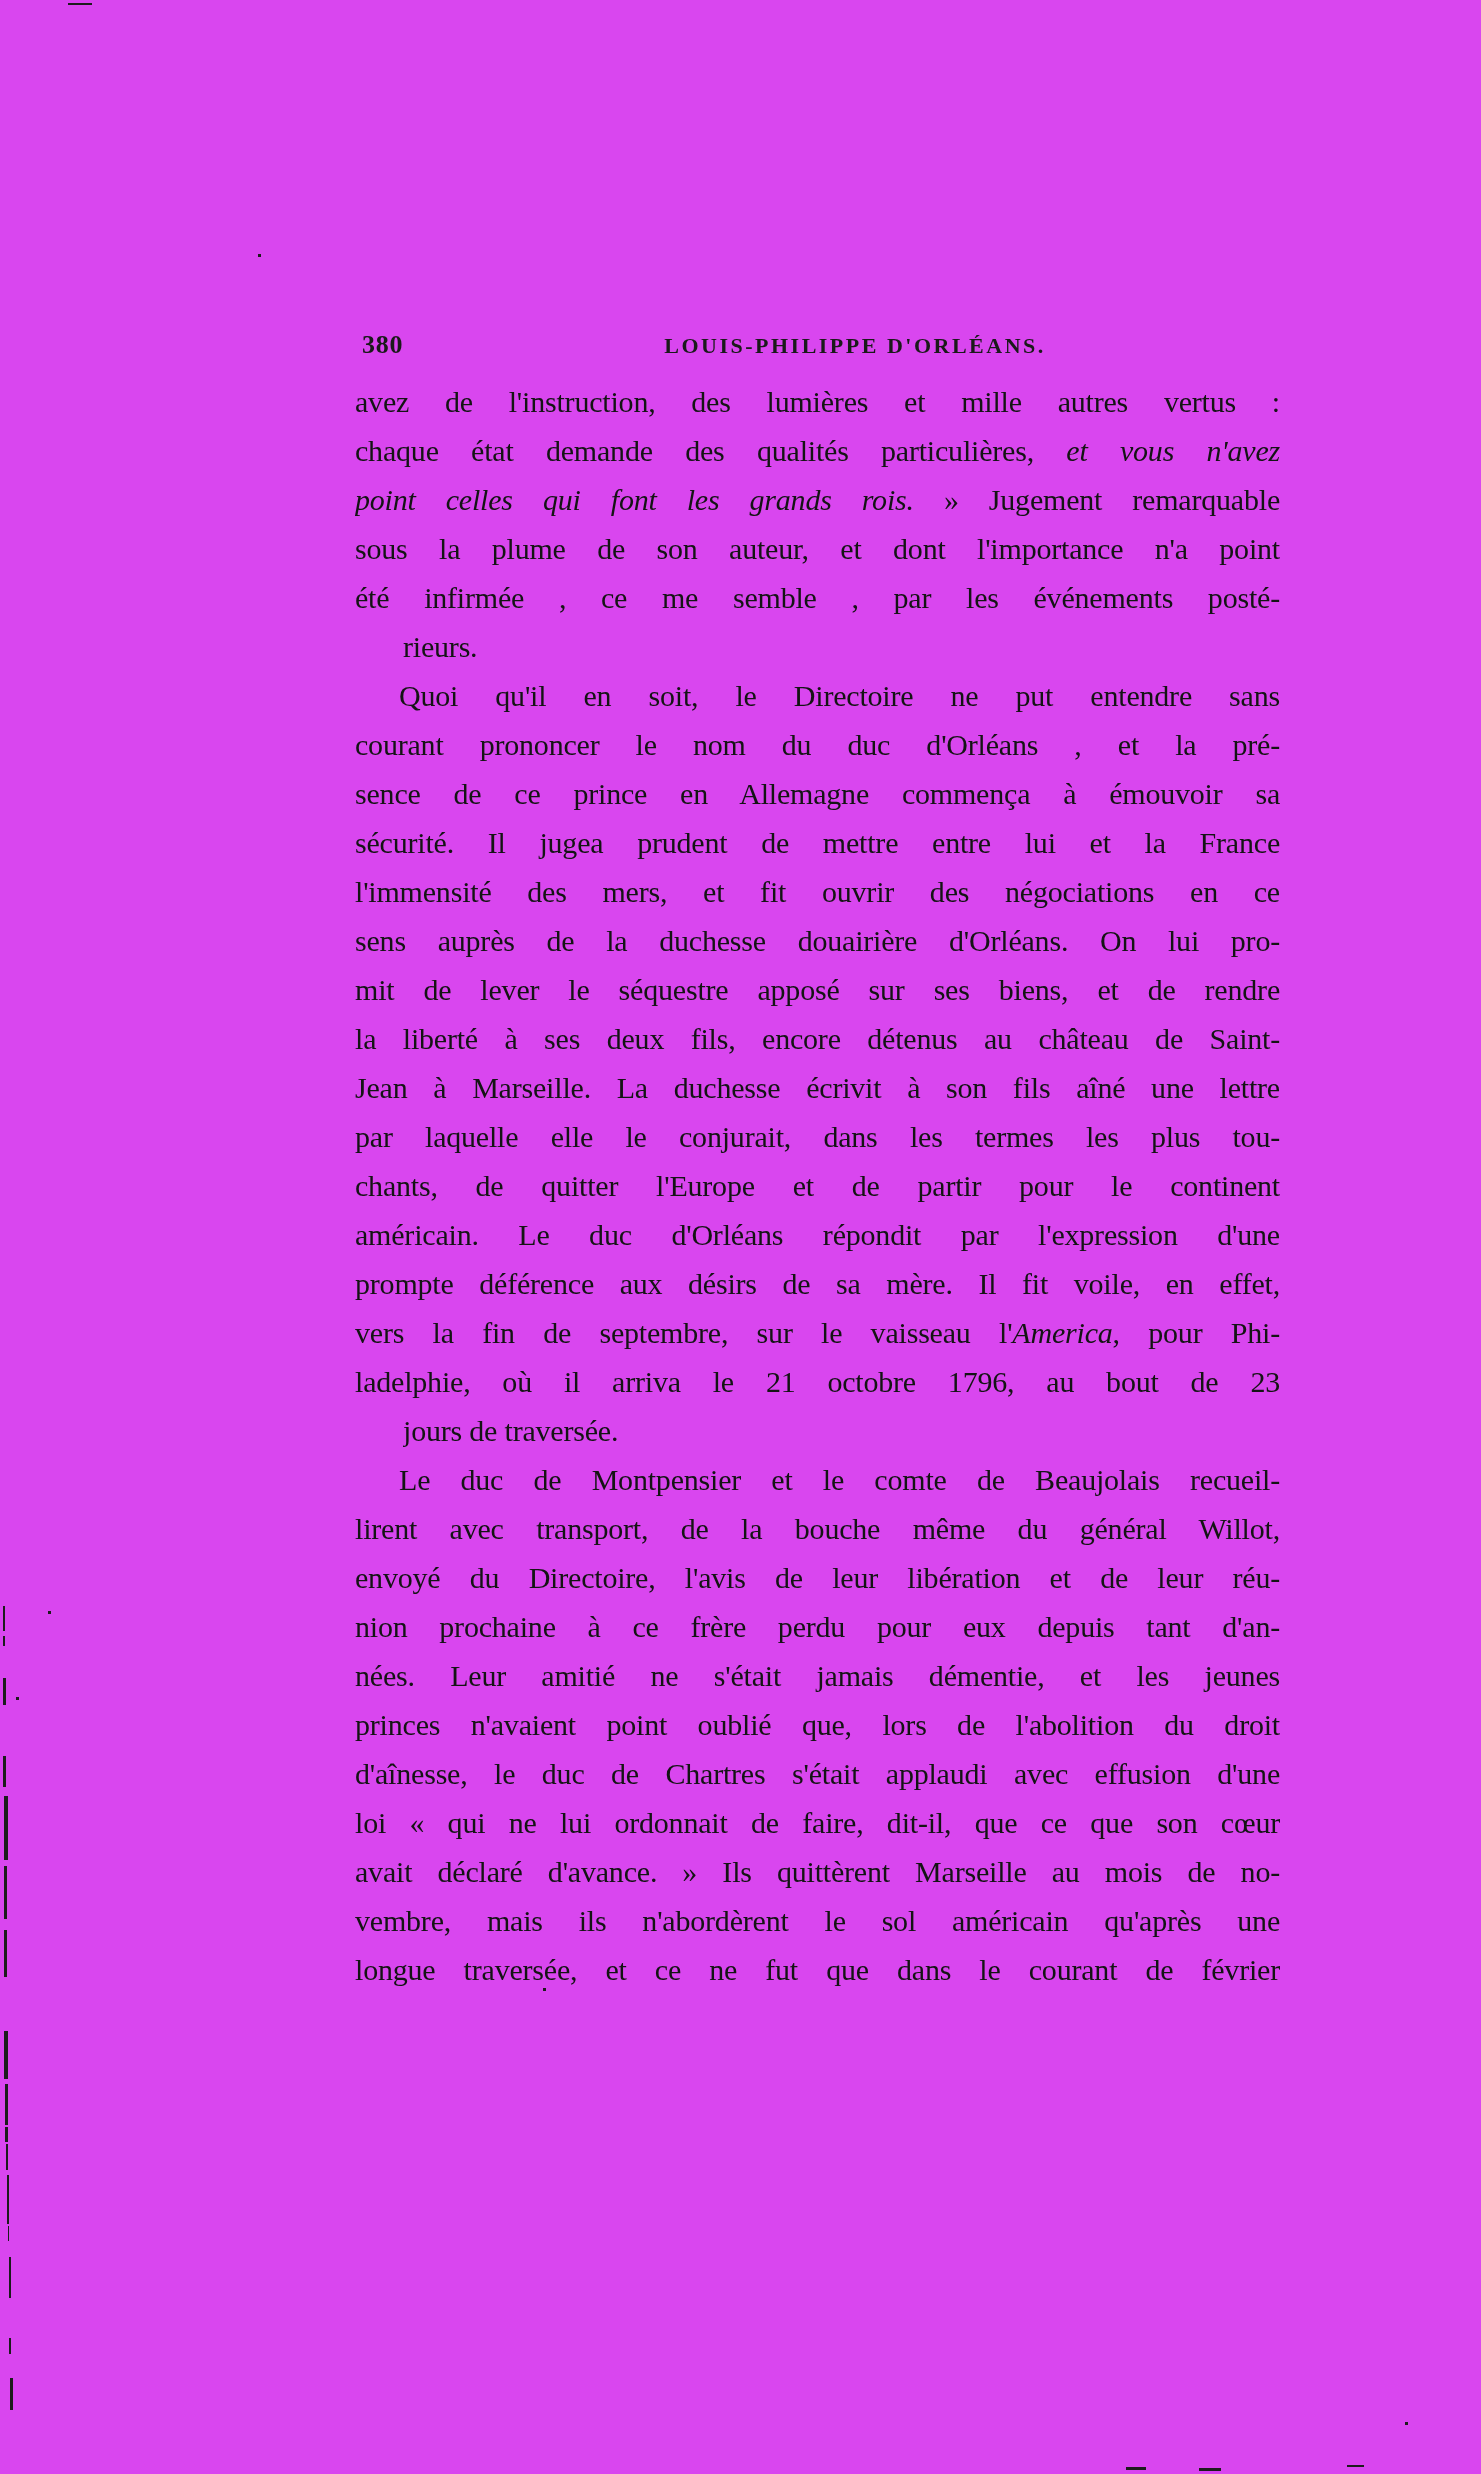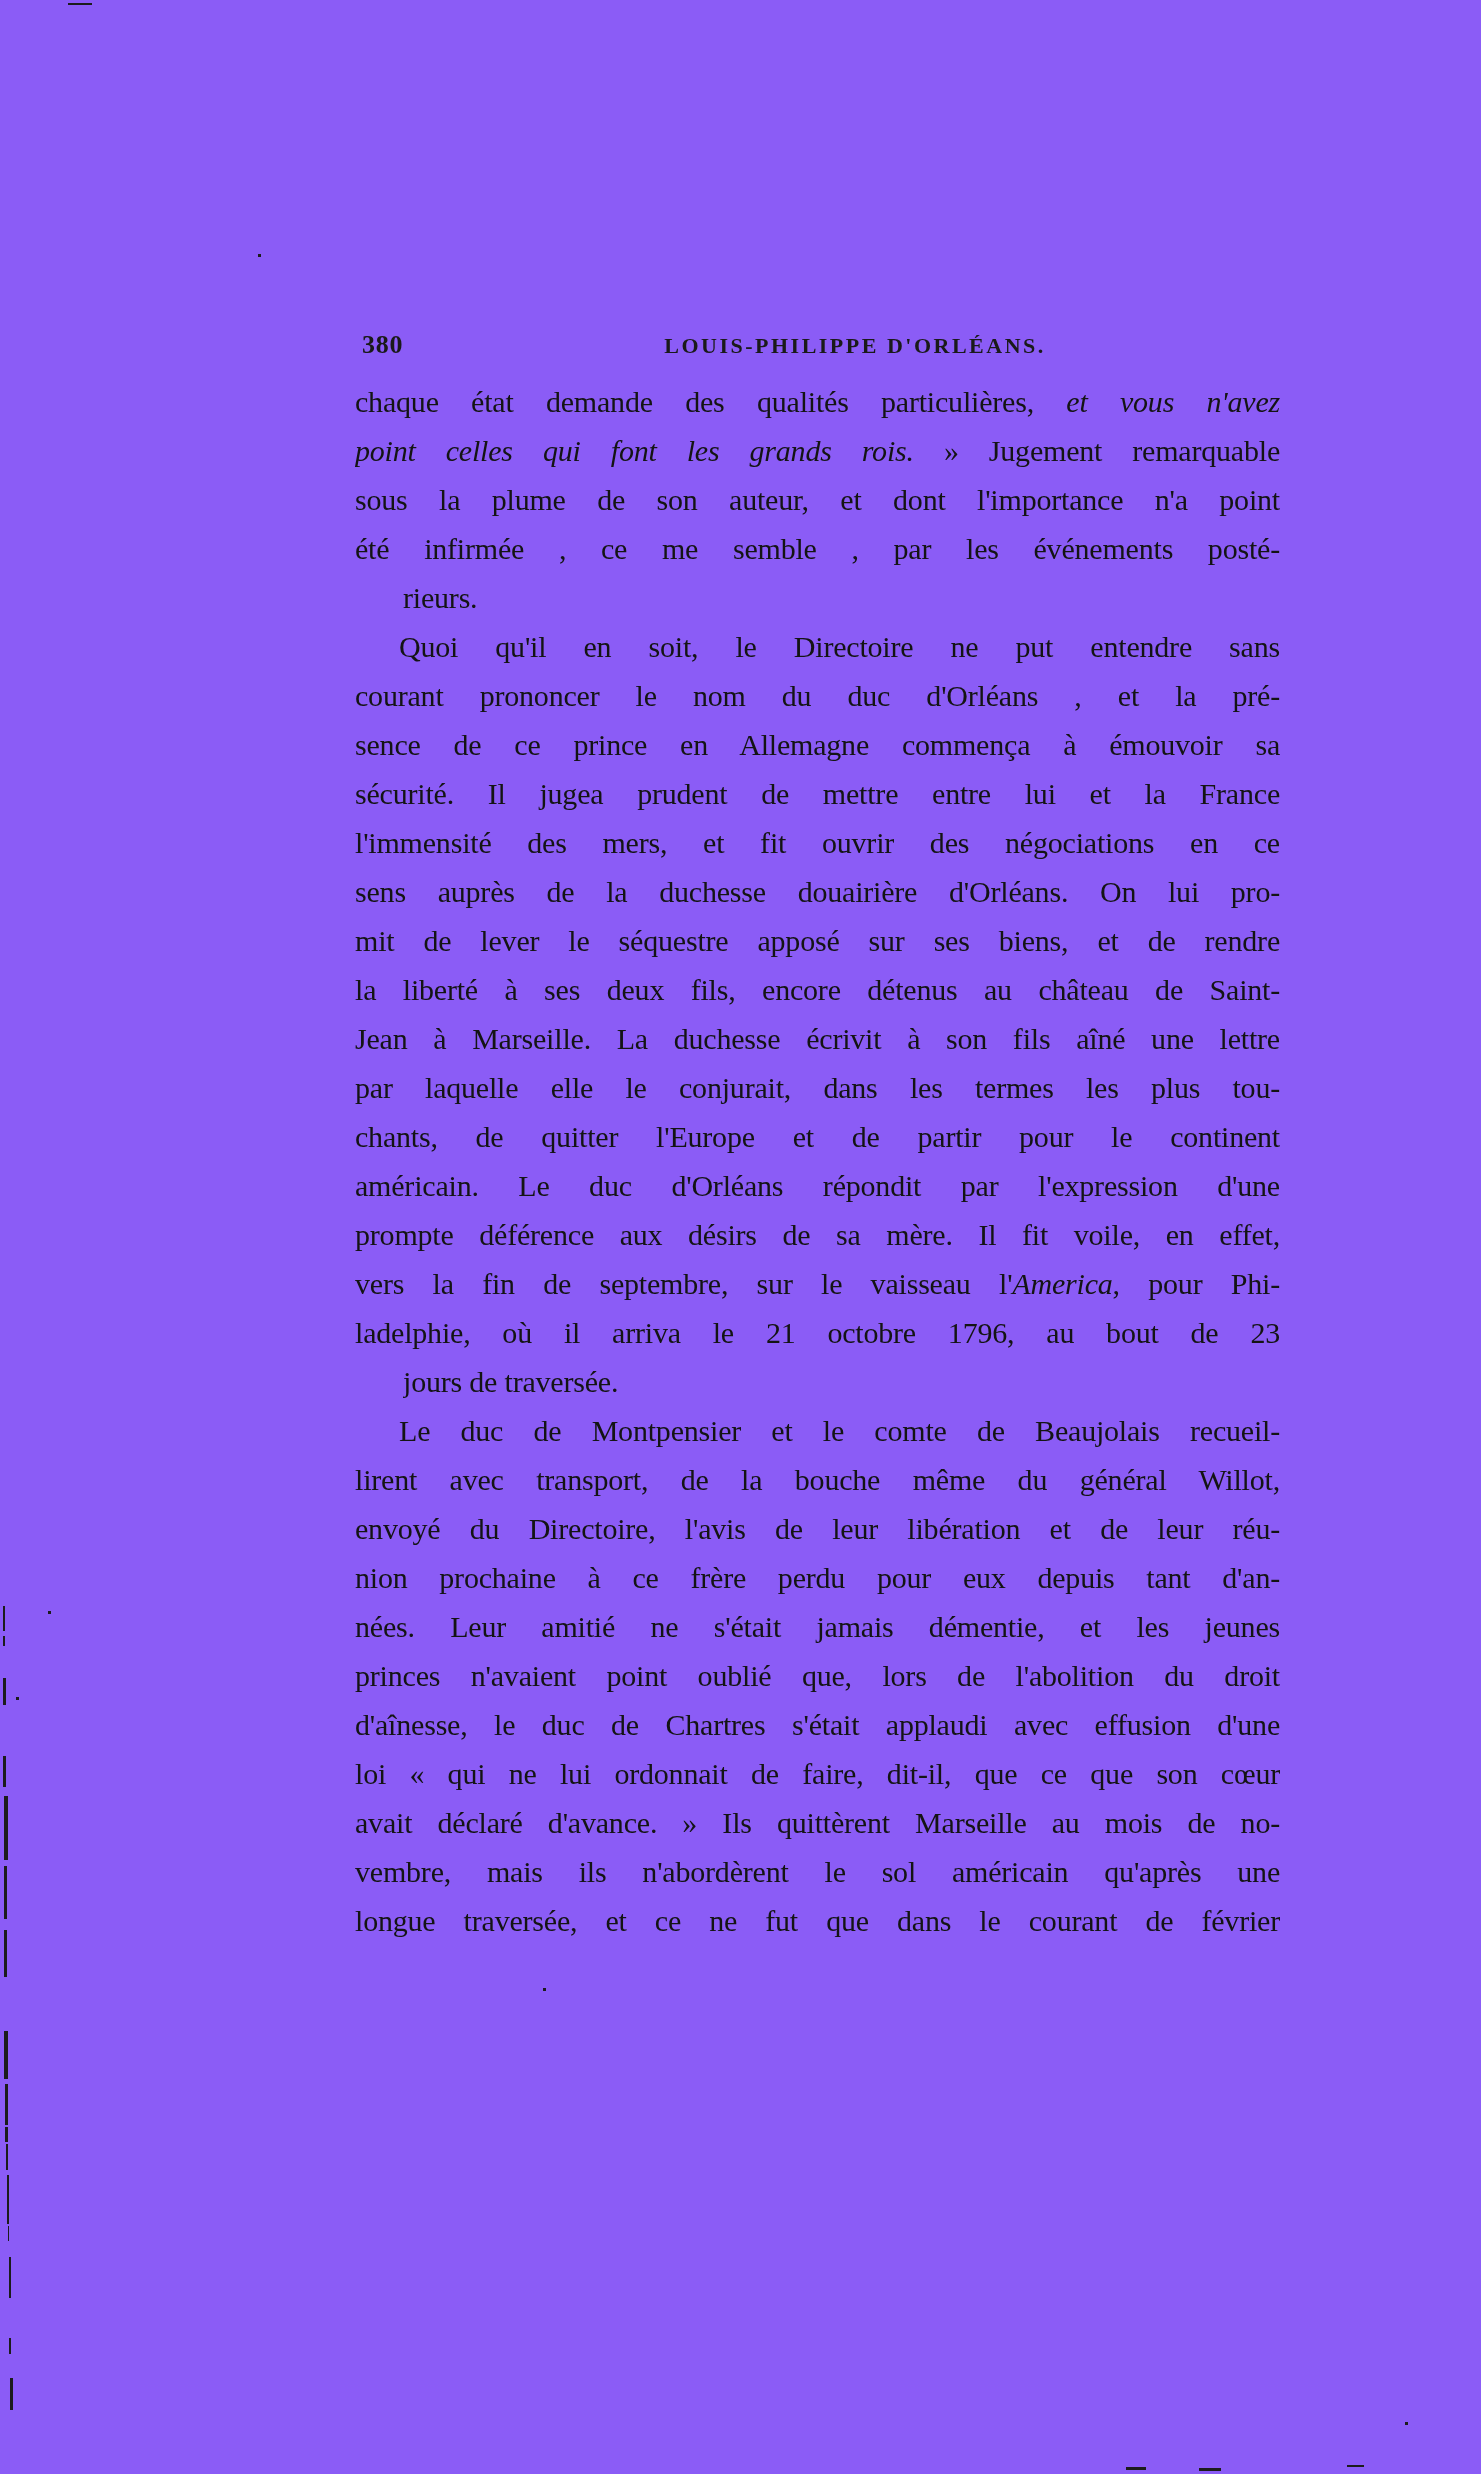--- a/index.html
+++ b/index.html
@@ -4,21 +4,21 @@
 <style>
   html, body {
     margin: 0;
     padding: 0;
     background: #e8e8e8;
   }
   .page {
     position: relative;
     width: 1481px;
     height: 2475px;
-    background: #8b5cf6;
+    background: #d946ef;
     overflow: hidden;
     font-family: "Liberation Serif", "DejaVu Serif", serif;
     color: #161616;
   }
   
   .page-number {
     position: absolute;
     left: 362px;
     top: 330px;
     font-size: 26px;
@@ -68,20 +68,21 @@
 </head>
 <body>
 
 <div class="page">
 
   <div class="page-number">380</div>
 
   <div class="running-title">LOUIS-PHILIPPE D'ORLÉANS.</div>
 
   <div class="text-block" id="text-block">
+      <div class="text-line"><span>avez de l'instruction, des lumières et mille autres vertus :</span></div>
       <div class="text-line"><span>chaque état demande des qualités particulières, </span><span class="it">et vous n'avez</span></div>
       <div class="text-line"><span class="it">point celles qui font les grands rois.</span><span> » Jugement remarquable</span></div>
       <div class="text-line"><span>sous la plume de son auteur, et dont l'importance n'a point</span></div>
       <div class="text-line"><span>été infirmée , ce me semble , par les événements posté-</span></div>
       <div class="text-line no-just"><span>rieurs.</span></div>
       <div class="text-line indent"><span>Quoi qu'il en soit, le Directoire ne put entendre sans</span></div>
       <div class="text-line"><span>courant prononcer le nom du duc d'Orléans , et la pré-</span></div>
       <div class="text-line"><span>sence de ce prince en Allemagne commença à émouvoir sa</span></div>
       <div class="text-line"><span>sécurité. Il jugea prudent de mettre entre lui et la France</span></div>
       <div class="text-line"><span>l'immensité des mers, et fit ouvrir des négociations en ce</span></div>

